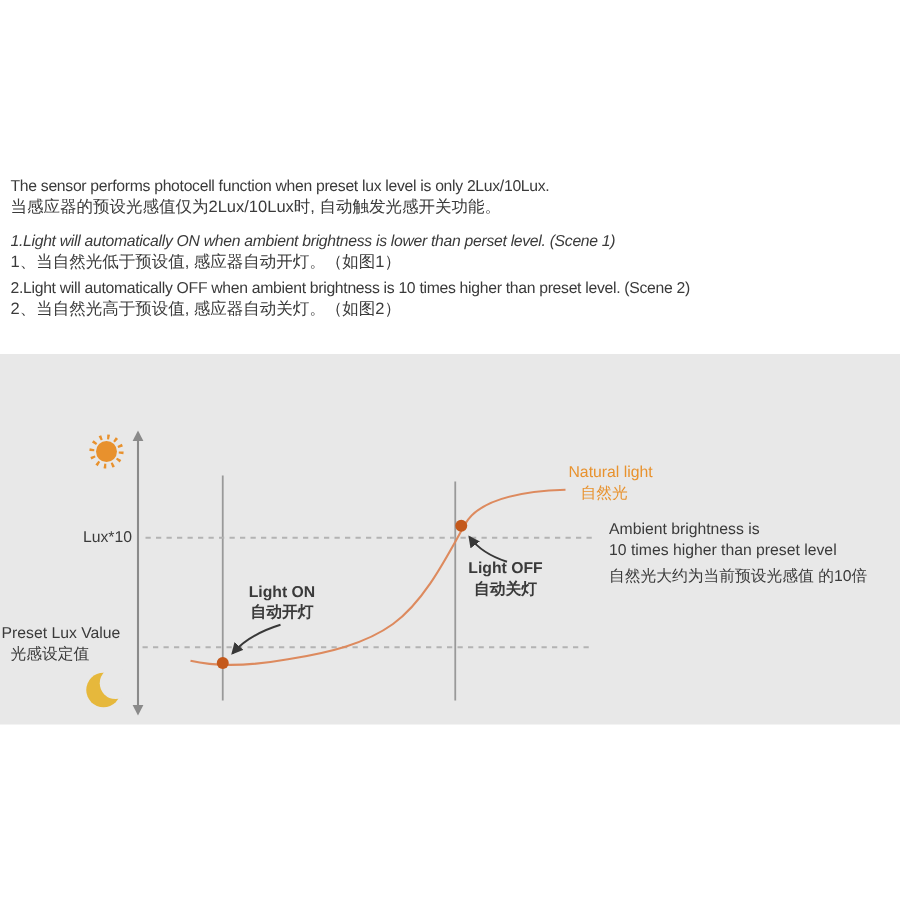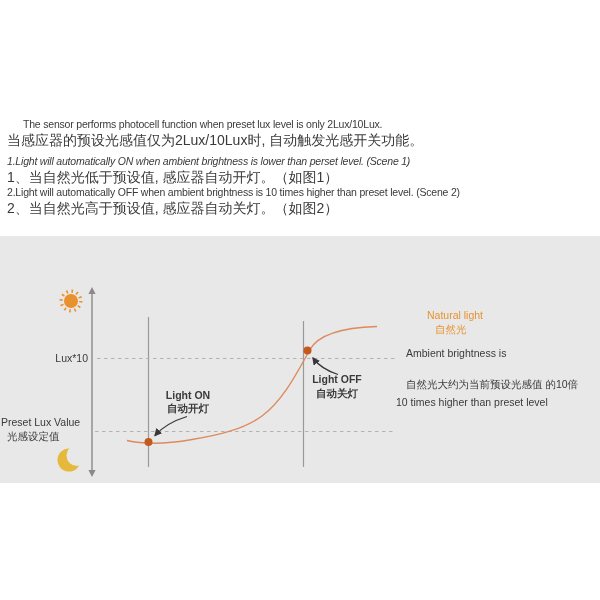--- a/index.html
+++ b/index.html
@@ -5,39 +5,39 @@
   html,body{margin:0;padding:0;}
   body{
     width:600px;height:600px;position:relative;background:#ffffff;
     font-family:"Liberation Sans", sans-serif;color:#3a3a3a;overflow:hidden;
   }
   .lbl{
     position:absolute;white-space:nowrap;line-height:1.2;
     font-family:"Liberation Sans", sans-serif;color:#3a3a3a;
   }
   .en{font-size:10.5px;letter-spacing:-0.2px;}
-  .zh{font-size:14px;}
+  .zh{font-size:11px;}
   .dlbl{font-size:10.5px;}
   .dzh{font-size:10.5px;}
-  .orange{color:#e8922e;margin-left:48px;}
+  .orange{color:#e8922e;}
   .ctr{text-align:center;font-weight:bold;}
   .rgt{text-align:right;}
   #band{
     position:absolute;left:0;top:236px;width:600px;height:247px;
     background:#e8e8e8;
   }
   #diagram-svg{
     position:absolute;left:0;top:0;width:600px;height:600px;
     pointer-events:none;
   }
 </style>
 </head>
 <body>
 
-<div class="lbl en" style="left:23px;top:118px;">The sensor performs photocell function when preset lux level is only 2Lux/10Lux.</div>
+<div class="lbl en" style="left:7px;top:118px;">The sensor performs photocell function when preset lux level is only 2Lux/10Lux.</div>
 <div class="lbl zh" style="left:7px;top:132px;">当感应器的预设光感值仅为2Lux/10Lux时, 自动触发光感开关功能。</div>
 <div class="lbl en" style="left:7px;top:155px;font-style:italic;">1.Light will automatically ON when ambient brightness is lower than perset level. (Scene 1)</div>
 <div class="lbl zh" style="left:7px;top:169px;">1、当自然光低于预设值, 感应器自动开灯。（如图1）</div>
 <div class="lbl en" style="left:7px;top:186px;">2.Light will automatically OFF when ambient brightness is 10 times higher than preset level. (Scene 2)</div>
 <div class="lbl zh" style="left:7px;top:200px;">2、当自然光高于预设值, 感应器自动关灯。（如图2）</div>
 
 <div id="band"></div>
 
 <svg id="diagram-svg" viewBox="0 0 600 600">
   <defs>
@@ -89,14 +89,14 @@
 <div class="lbl dlbl ctr" style="left:157px;width:62px;top:389px;">Light ON</div>
 <div class="lbl dzh ctr" style="left:157px;width:62px;top:402px;">自动开灯</div>
 
 <div class="lbl dlbl ctr" style="left:308px;width:58px;top:373px;">Light OFF</div>
 <div class="lbl dzh ctr" style="left:308px;width:58px;top:387px;">自动关灯</div>
 
 <div class="lbl dlbl orange" style="left:379px;top:309px;">Natural light</div>
 <div class="lbl dzh orange" style="left:387px;top:323px;">自然光</div>
 
 <div class="lbl dlbl" style="left:406px;top:347px;text-align:right;">Ambient brightness is</div>
-<div class="lbl dlbl" style="left:396px;top:361px;margin-top:35px;">10 times higher than preset level</div>
+<div class="lbl dlbl" style="left:406px;top:361px;">10 times higher than preset level</div>
 <div class="lbl dzh" style="left:406px;top:378px;">自然光大约为当前预设光感值 的10倍</div>
 
 </body></html>

